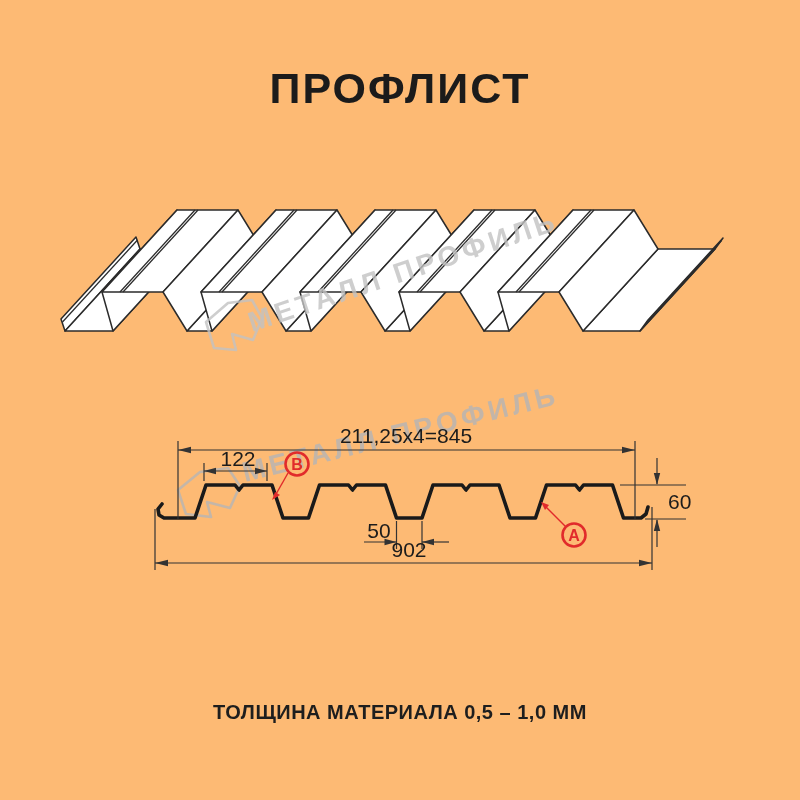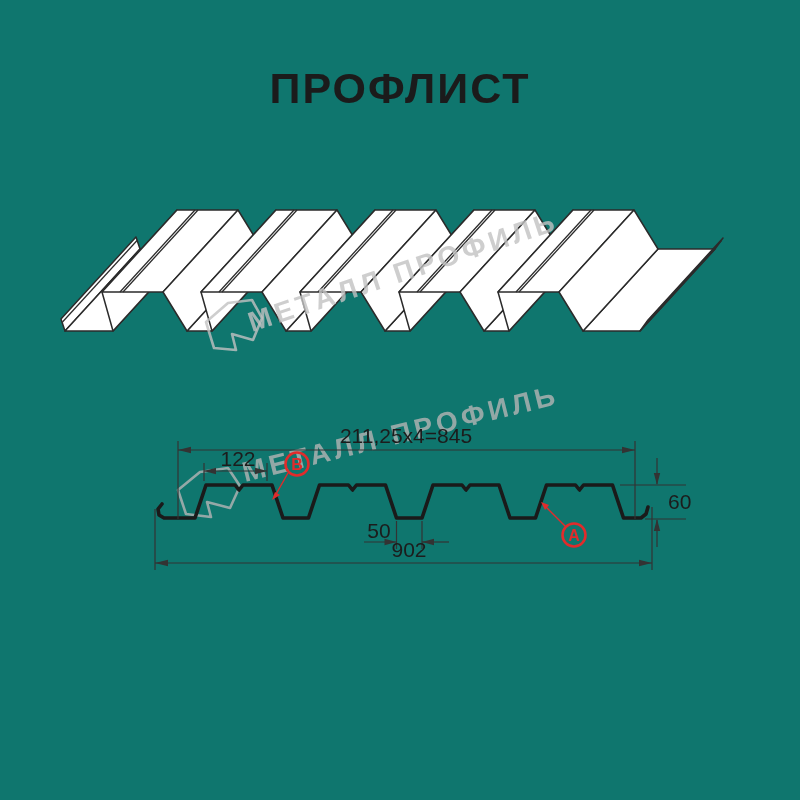--- a/index.html
+++ b/index.html
@@ -1,16 +1,16 @@
 <!DOCTYPE html>
 <html><head>
 <meta charset="utf-8">
 <style>
   html,body{margin:0;padding:0;background:#ffffff;}
-  .page{position:relative;width:800px;height:800px;background:#0f766e;overflow:hidden;
+  .page{position:relative;width:800px;height:800px;background:#fdba74;overflow:hidden;
         font-family:"Liberation Sans",sans-serif;}
   .title{position:absolute;top:64px;left:0;width:800px;text-align:center;
          font-size:43px;font-weight:700;letter-spacing:2px;color:#1b1b1b;}
   .subtitle{position:absolute;top:112px;left:0;width:800px;text-align:center;
             font-size:20px;font-weight:700;letter-spacing:1px;color:#1b1b1b;}
   .footnote{position:absolute;top:701px;left:0;width:800px;text-align:center;
             font-size:20px;font-weight:700;letter-spacing:0.5px;color:#1e1e1e;}
   svg{position:absolute;top:0;left:0;}
   .edge3d{fill:#ffffff;stroke:#2b2b2b;stroke-width:1.5;stroke-linejoin:round;}
   .line3d{fill:none;stroke:#2b2b2b;stroke-width:1.3;}
@@ -170,14 +170,15 @@
       <g>
         <line class="leader" stroke="#e12b2b" x1="566" y1="527" x2="545" y2="506"></line>
         <path d="M541,502 L545,510 L549,505 Z" fill="#e12b2b"></path>
         <circle class="marker-circle" stroke="#e12b2b" cx="574" cy="535" r="11.5"></circle>
         <text class="marker-text" fill="#e12b2b" x="574" y="535" text-anchor="middle" dy="0.36em">A</text>
       </g>
 
     </g>
   </svg>
 
+  <div class="footnote">ТОЛЩИНА МАТЕРИАЛА 0,5 – 1,0 ММ</div>
 
 </div>
 
 </body></html>

